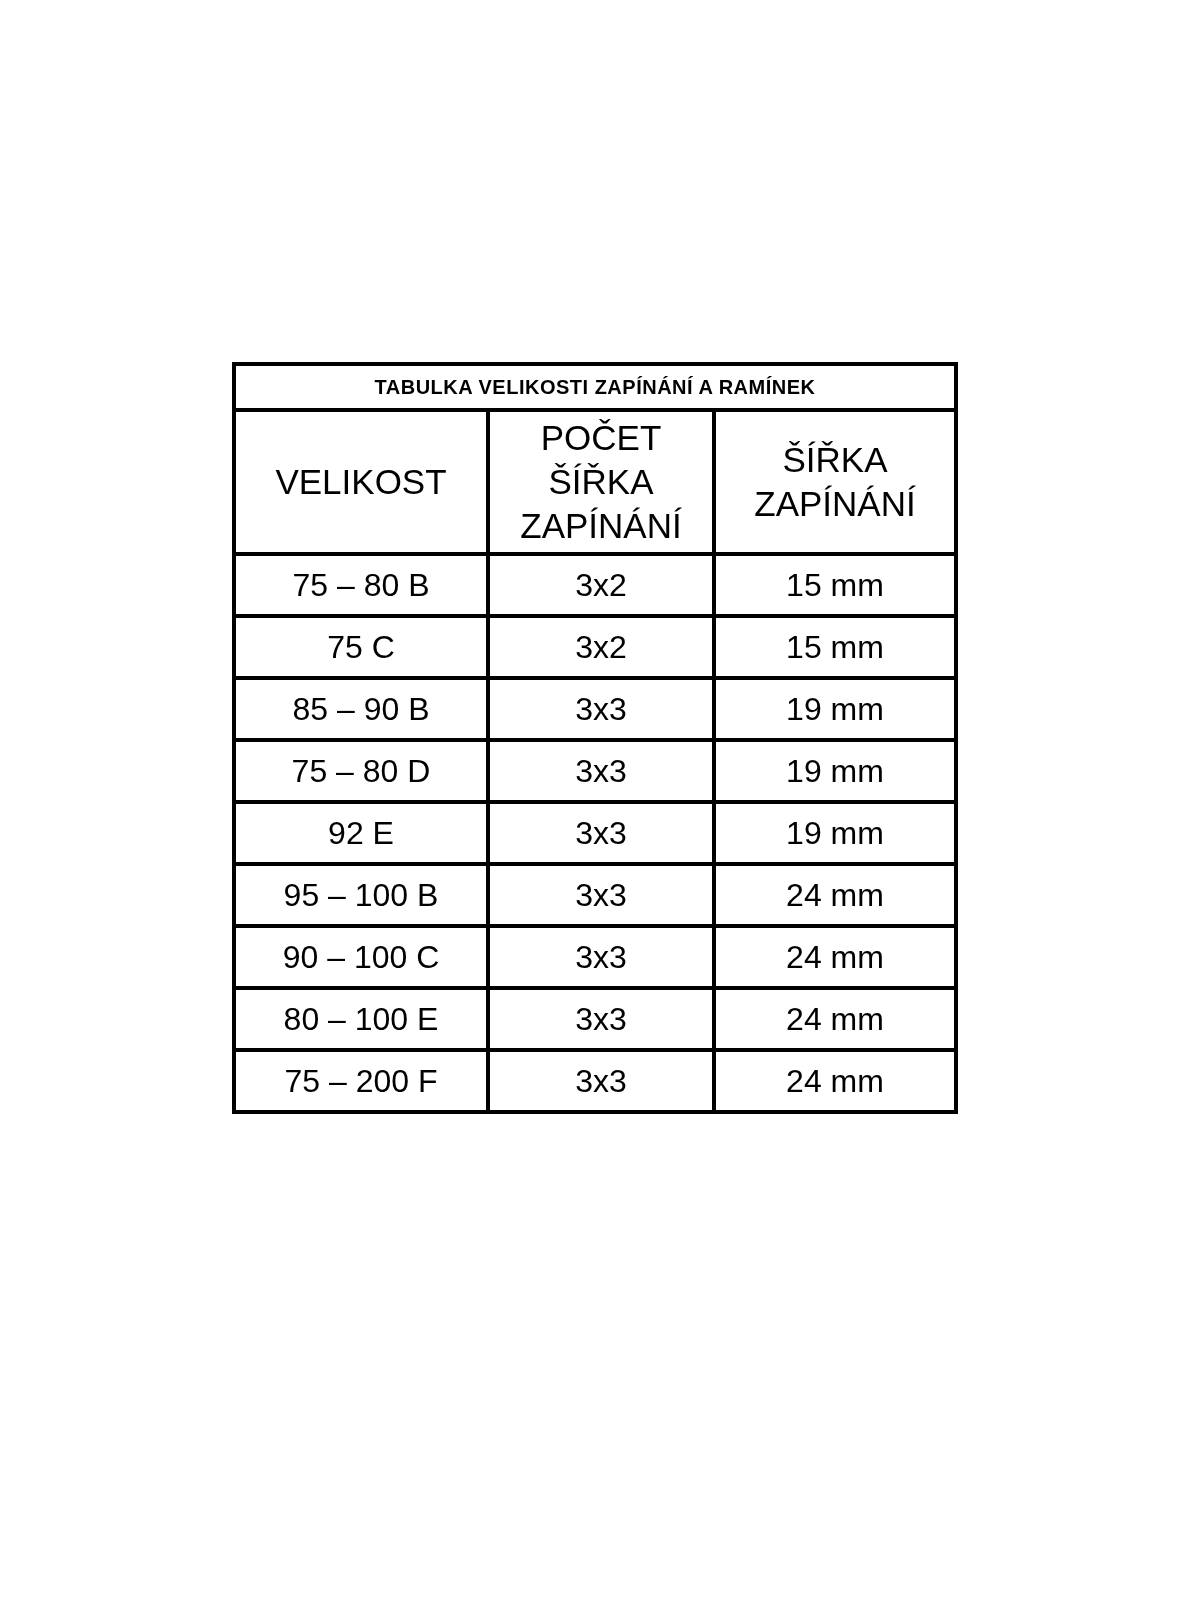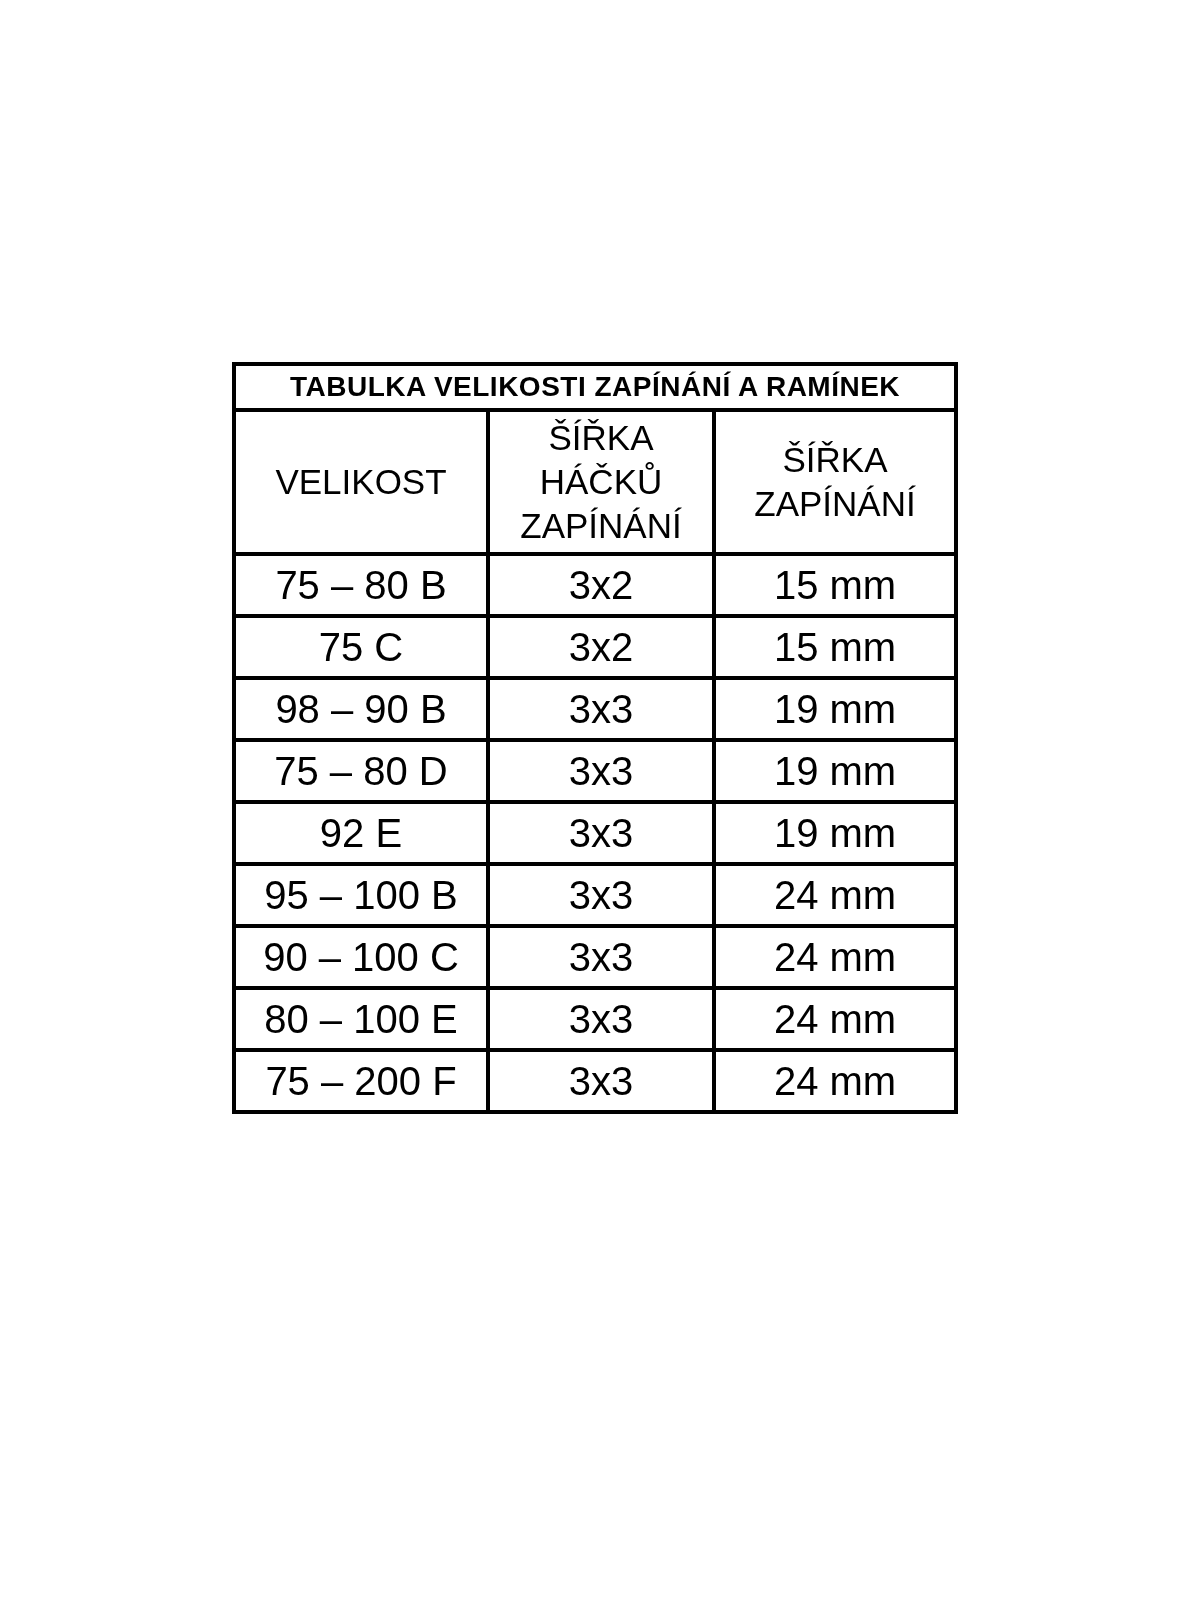--- a/index.html
+++ b/index.html
@@ -25,68 +25,68 @@
   }
   .size-table td, .size-table th {
     border: 4px solid #000000;
     text-align: center;
     vertical-align: middle;
     padding: 0 6px;
     overflow: hidden;
   }
   tr.title-row td {
     height: 42px;
-    font-size: 28px;
+    font-size: 20px;
     font-weight: bold;
     letter-spacing: 0.5px;
     white-space: nowrap;
   }
   tr.header-row th {
     height: 140px;
     font-size: 35px;
     font-weight: normal;
     line-height: 1.25;
   }
   tr.data-row td {
     height: 58px;
-    font-size: 40px;
+    font-size: 32px;
     font-weight: normal;
     white-space: nowrap;
   }
 </style>
 </head>
 <body>
 
 <table class="size-table">
   <colgroup>
     <col style="width: 254px">
     <col style="width: 226px">
     <col style="width: 242px">
   </colgroup>
   <tbody>
     <tr class="title-row">
       <td colspan="3">TABULKA VELIKOSTI ZAPÍNÁNÍ A RAMÍNEK</td>
     </tr>
     <tr class="header-row">
       <th>VELIKOST</th>
-      <th>ŠÍŘKA HÁČKŮ ZAPÍNÁNÍ</th>
+      <th>POČET ŠÍŘKA ZAPÍNÁNÍ</th>
       <th>ŠÍŘKA ZAPÍNÁNÍ</th>
     </tr>
     <tr class="data-row">
       <td>75 – 80 B</td>
       <td>3x2</td>
       <td>15 mm</td>
     </tr>
     <tr class="data-row">
       <td>75 C</td>
       <td>3x2</td>
       <td>15 mm</td>
     </tr>
     <tr class="data-row">
-      <td>98 – 90 B</td>
+      <td>85 – 90 B</td>
       <td>3x3</td>
       <td>19 mm</td>
     </tr>
     <tr class="data-row">
       <td>75 – 80 D</td>
       <td>3x3</td>
       <td>19 mm</td>
     </tr>
     <tr class="data-row">
       <td>92 E</td>

